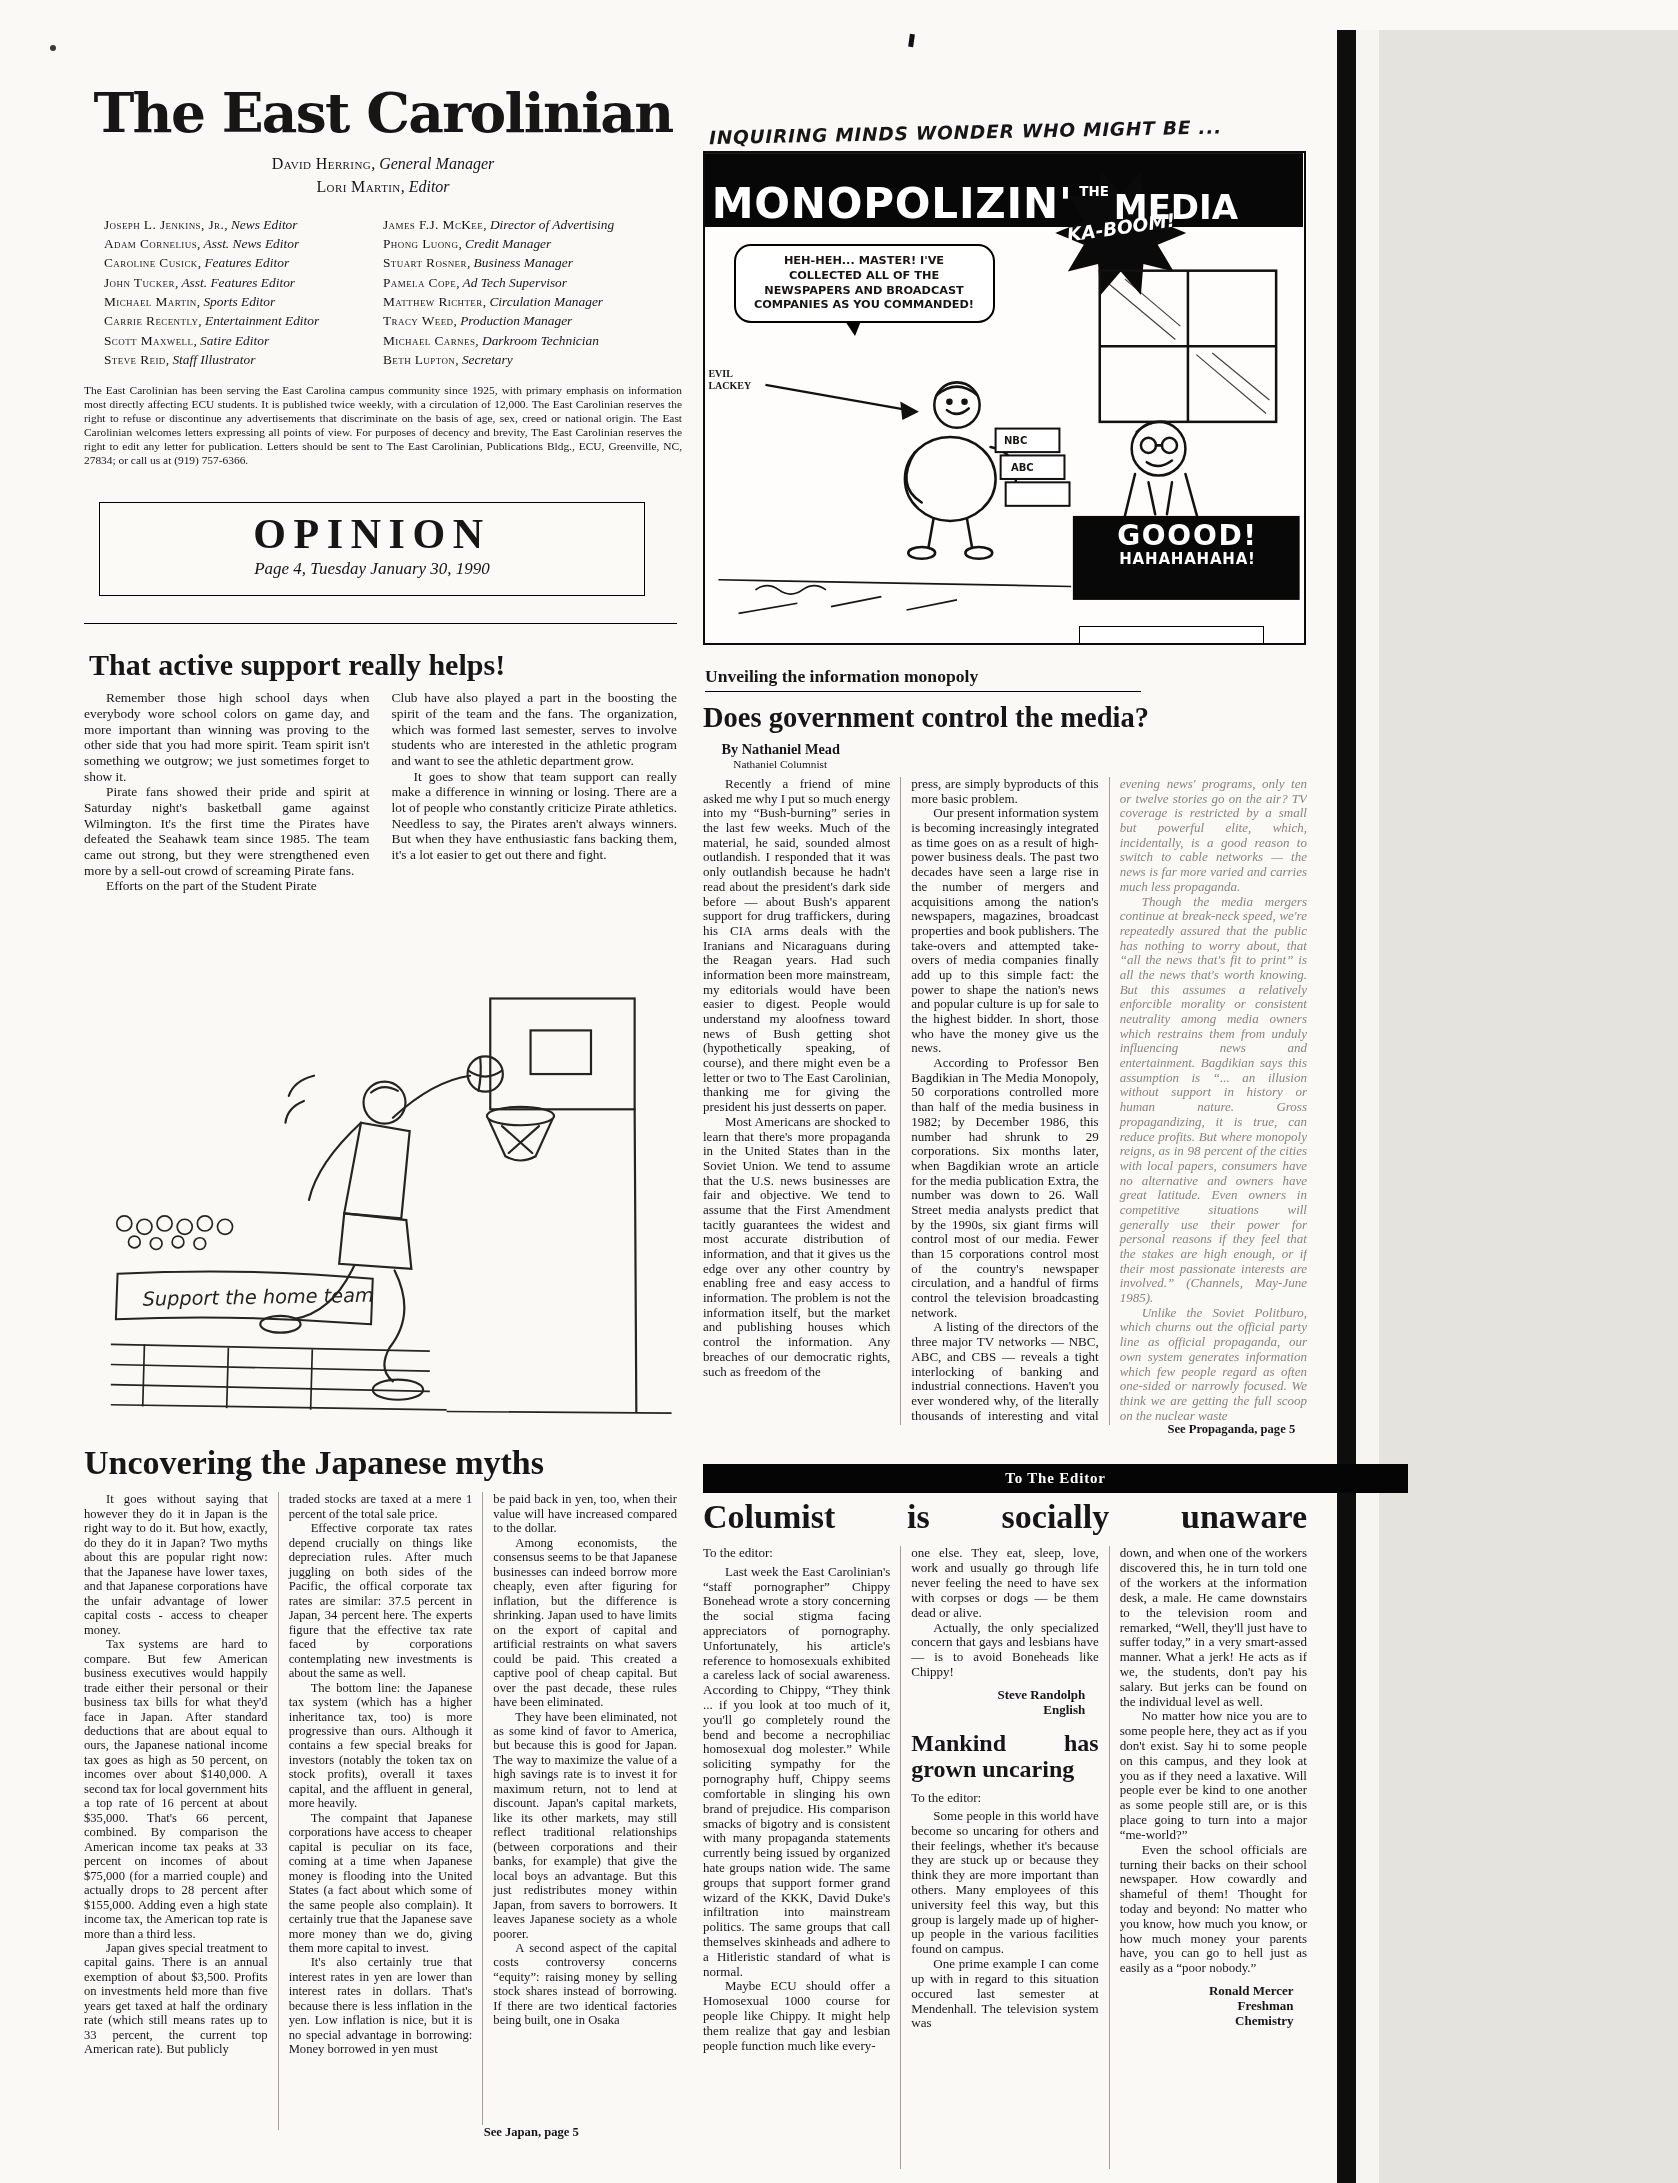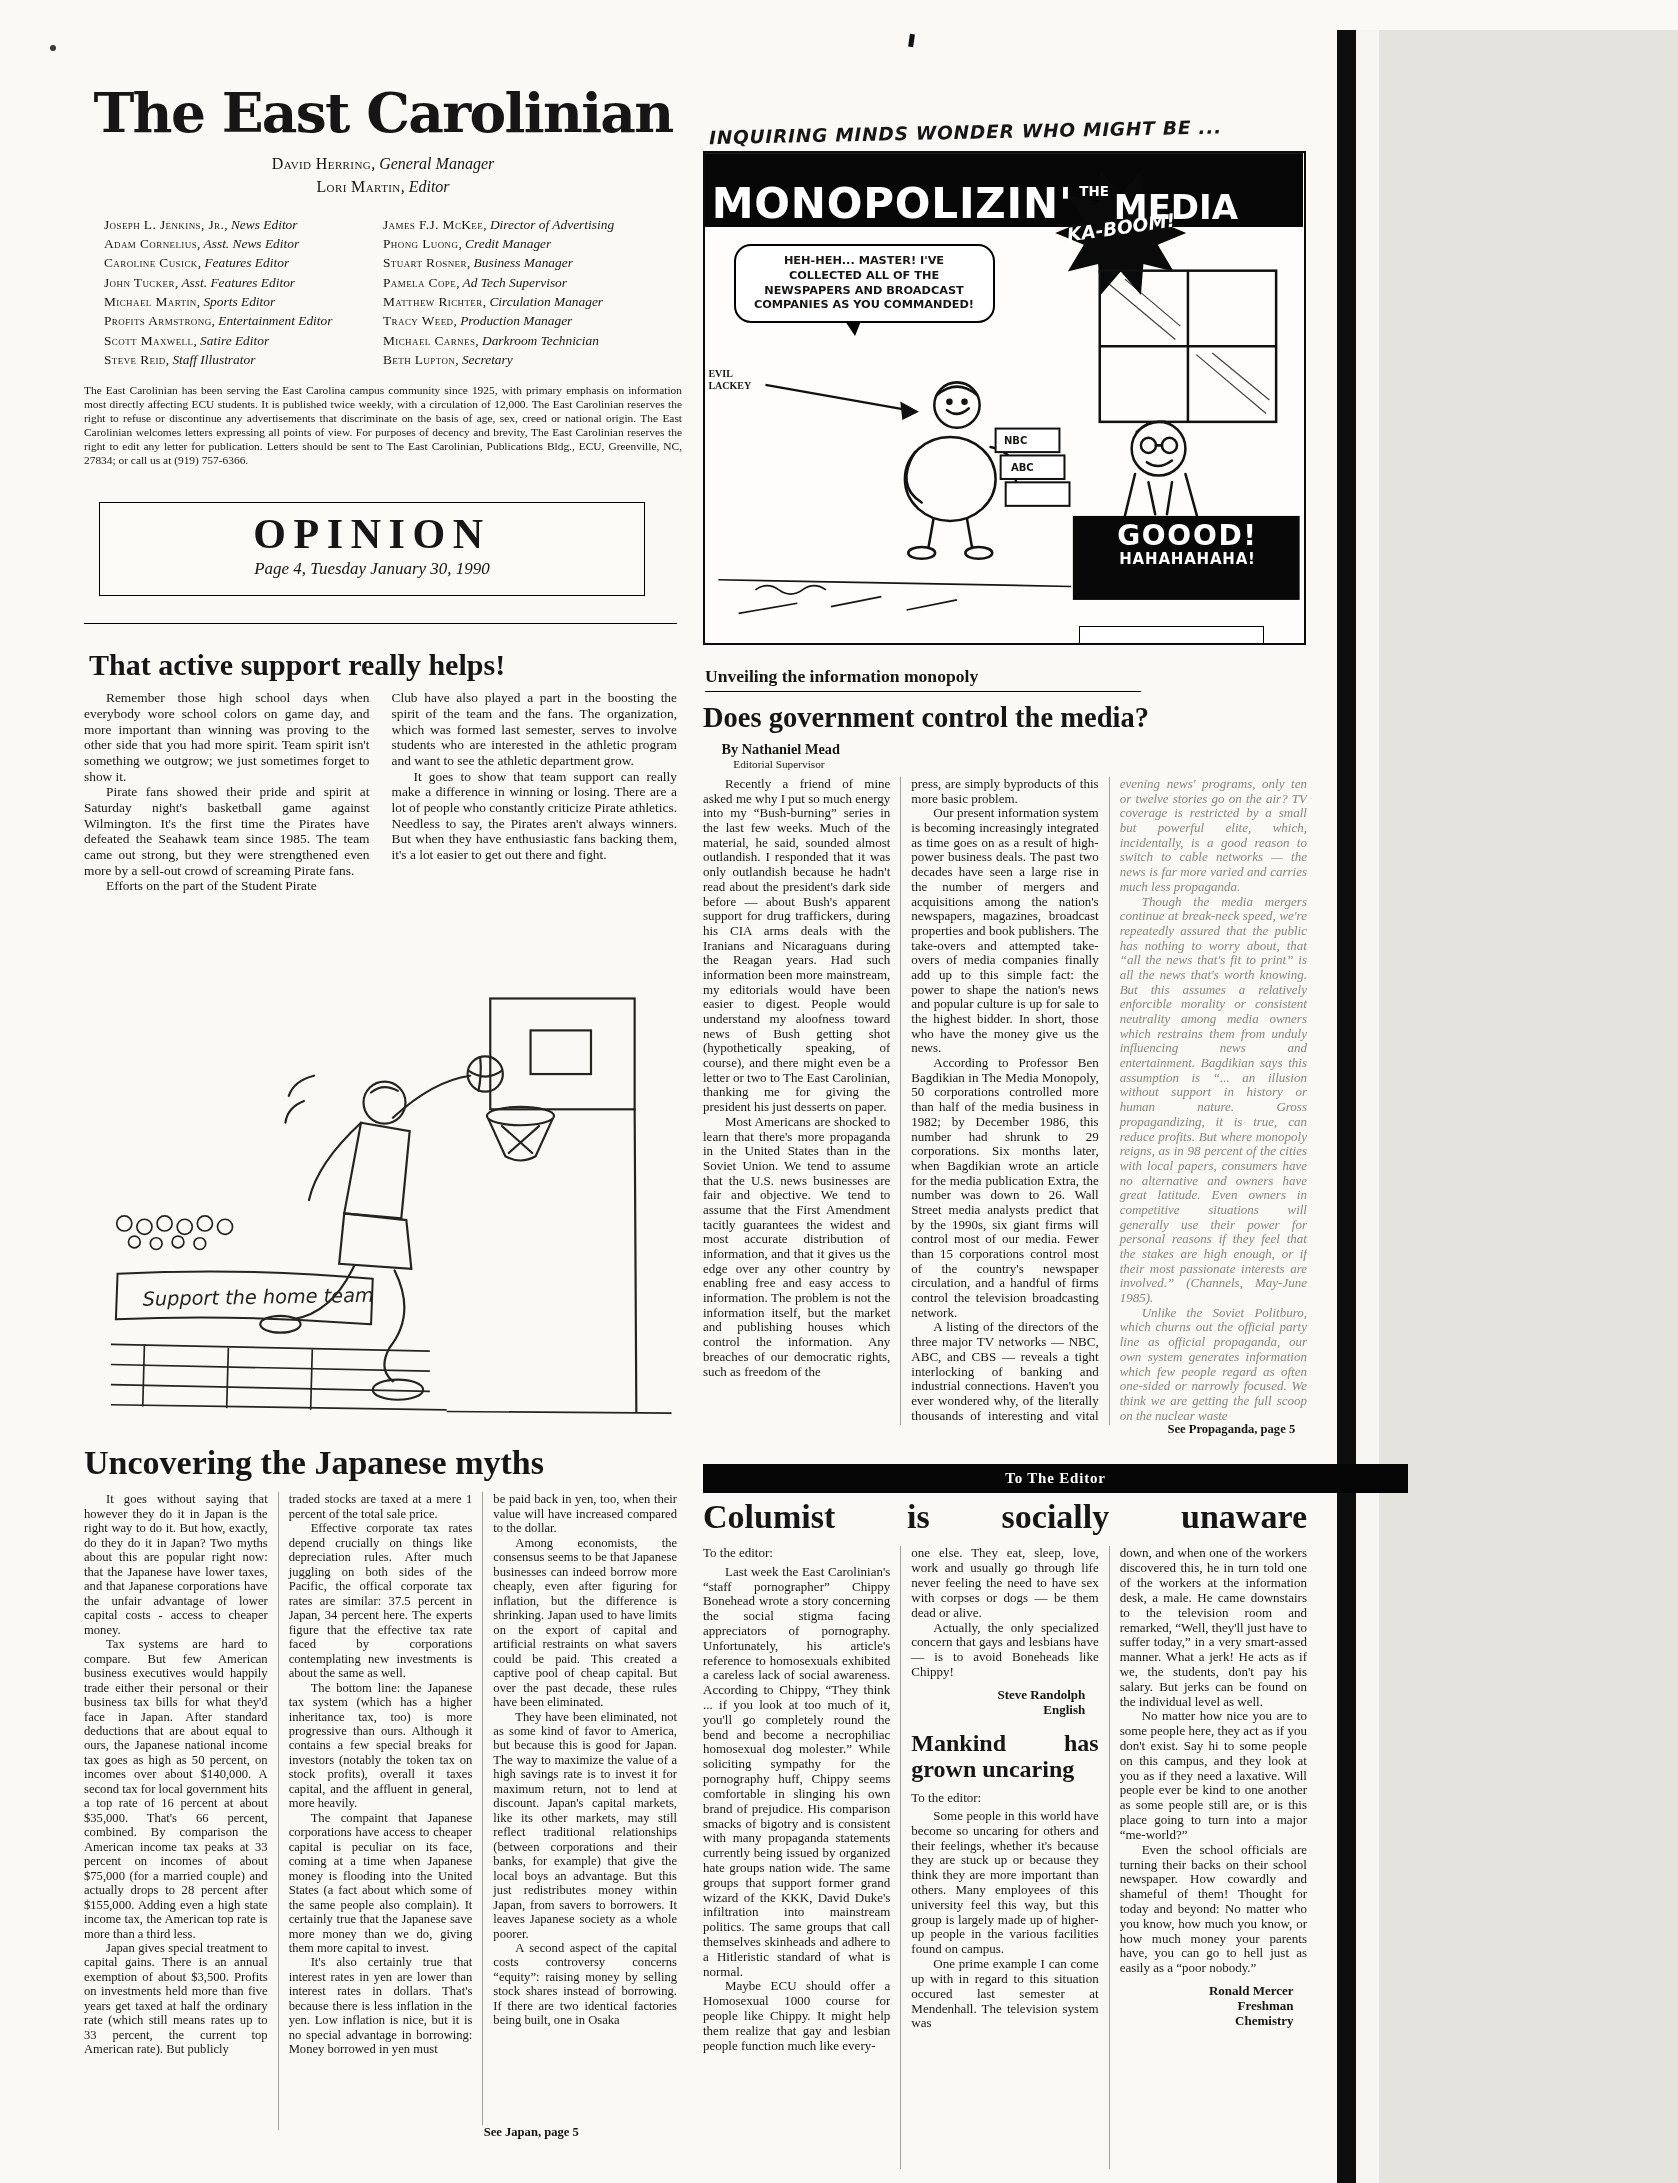--- a/index.html
+++ b/index.html
@@ -126,21 +126,21 @@
       <div><span class="nm">David Herring</span><span class="rl">General Manager</span></div>
       <div><span class="nm">Lori Martin</span><span class="rl">Editor</span></div>
     </div>
     <div class="staffgrid">
       <div class="staffcol left">
         <div><span class="nm">Joseph L. Jenkins, Jr.</span><span class="rl">News Editor</span></div>
         <div><span class="nm">Adam Cornelius</span><span class="rl">Asst. News Editor</span></div>
         <div><span class="nm">Caroline Cusick</span><span class="rl">Features Editor</span></div>
         <div><span class="nm">John Tucker</span><span class="rl">Asst. Features Editor</span></div>
         <div><span class="nm">Michael Martin</span><span class="rl">Sports Editor</span></div>
-        <div><span class="nm">Profits Armstrong</span><span class="rl">Entertainment Editor</span></div>
+        <div><span class="nm">Carrie Recently</span><span class="rl">Entertainment Editor</span></div>
         <div><span class="nm">Scott Maxwell</span><span class="rl">Satire Editor</span></div>
         <div><span class="nm">Steve Reid</span><span class="rl">Staff Illustrator</span></div>
       </div>
       <div class="staffcol">
         <div><span class="nm">James F.J. McKee</span><span class="rl">Director of Advertising</span></div>
         <div><span class="nm">Phong Luong</span><span class="rl">Credit Manager</span></div>
         <div><span class="nm">Stuart Rosner</span><span class="rl">Business Manager</span></div>
         <div><span class="nm">Pamela Cope</span><span class="rl">Ad Tech Supervisor</span></div>
         <div><span class="nm">Matthew Richter</span><span class="rl">Circulation Manager</span></div>
         <div><span class="nm">Tracy Weed</span><span class="rl">Production Manager</span></div>
@@ -314,21 +314,21 @@
         <line x1="260" y1="446" x2="258" y2="518"></line>
         <path d="M 420 520 L 688 522"></path>
       </g>
     </svg>
   </div>
 
   <section class="media">
     <h2 class="head">Does government control the media?</h2>
     <div class="byline">
       <div class="by">By Nathaniel Mead</div>
-      <div class="byrole">Editorial Supervisor</div>
+      <div class="byrole">Nathaniel Columnist</div>
     </div>
     <div class="cols ruled">
       <div class="col">
         <p>Recently a friend of mine asked me why I put so much energy into my “Bush-burning” series in the last few weeks. Much of the material, he said, sounded almost outlandish. I responded that it was only outlandish because he hadn't read about the president's dark side before — about Bush's apparent support for drug traffickers, during his CIA arms deals with the Iranians and Nicaraguans during the Reagan years. Had such information been more mainstream, my editorials would have been easier to digest. People would understand my aloofness toward news of Bush getting shot (hypothetically speaking, of course), and there might even be a letter or two to The East Carolinian, thanking me for giving the president his just desserts on paper.</p>
         <p>Most Americans are shocked to learn that there's more propaganda in the United States than in the Soviet Union. We tend to assume that the U.S. news businesses are fair and objective. We tend to assume that the First Amendment tacitly guarantees the widest and most accurate distribution of information, and that it gives us the edge over any other country by enabling free and easy access to information. The problem is not the information itself, but the market and publishing houses which control the information. Any breaches of our democratic rights, such as freedom of the</p>
       </div>
       <div class="col">
         <p class="noind">press, are simply byproducts of this more basic problem.</p>
         <p>Our present information system is becoming increasingly integrated as time goes on as a result of high-power business deals. The past two decades have seen a large rise in the number of mergers and acquisitions among the nation's newspapers, magazines, broadcast properties and book publishers. The take-overs and attempted take-overs of media companies finally add up to this simple fact: the power to shape the nation's news and popular culture is up for sale to the highest bidder. In short, those who have the money give us the news.</p>
         <p>According to Professor Ben Bagdikian in The Media Monopoly, 50 corporations controlled more than half of the media business in 1982; by December 1986, this number had shrunk to 29 corporations. Six months later, when Bagdikian wrote an article for the media publication Extra, the number was down to 26. Wall Street media analysts predict that by the 1990s, six giant firms will control most of our media. Fewer than 15 corporations control most of the country's newspaper circulation, and a handful of firms control the television broadcasting network.</p>

